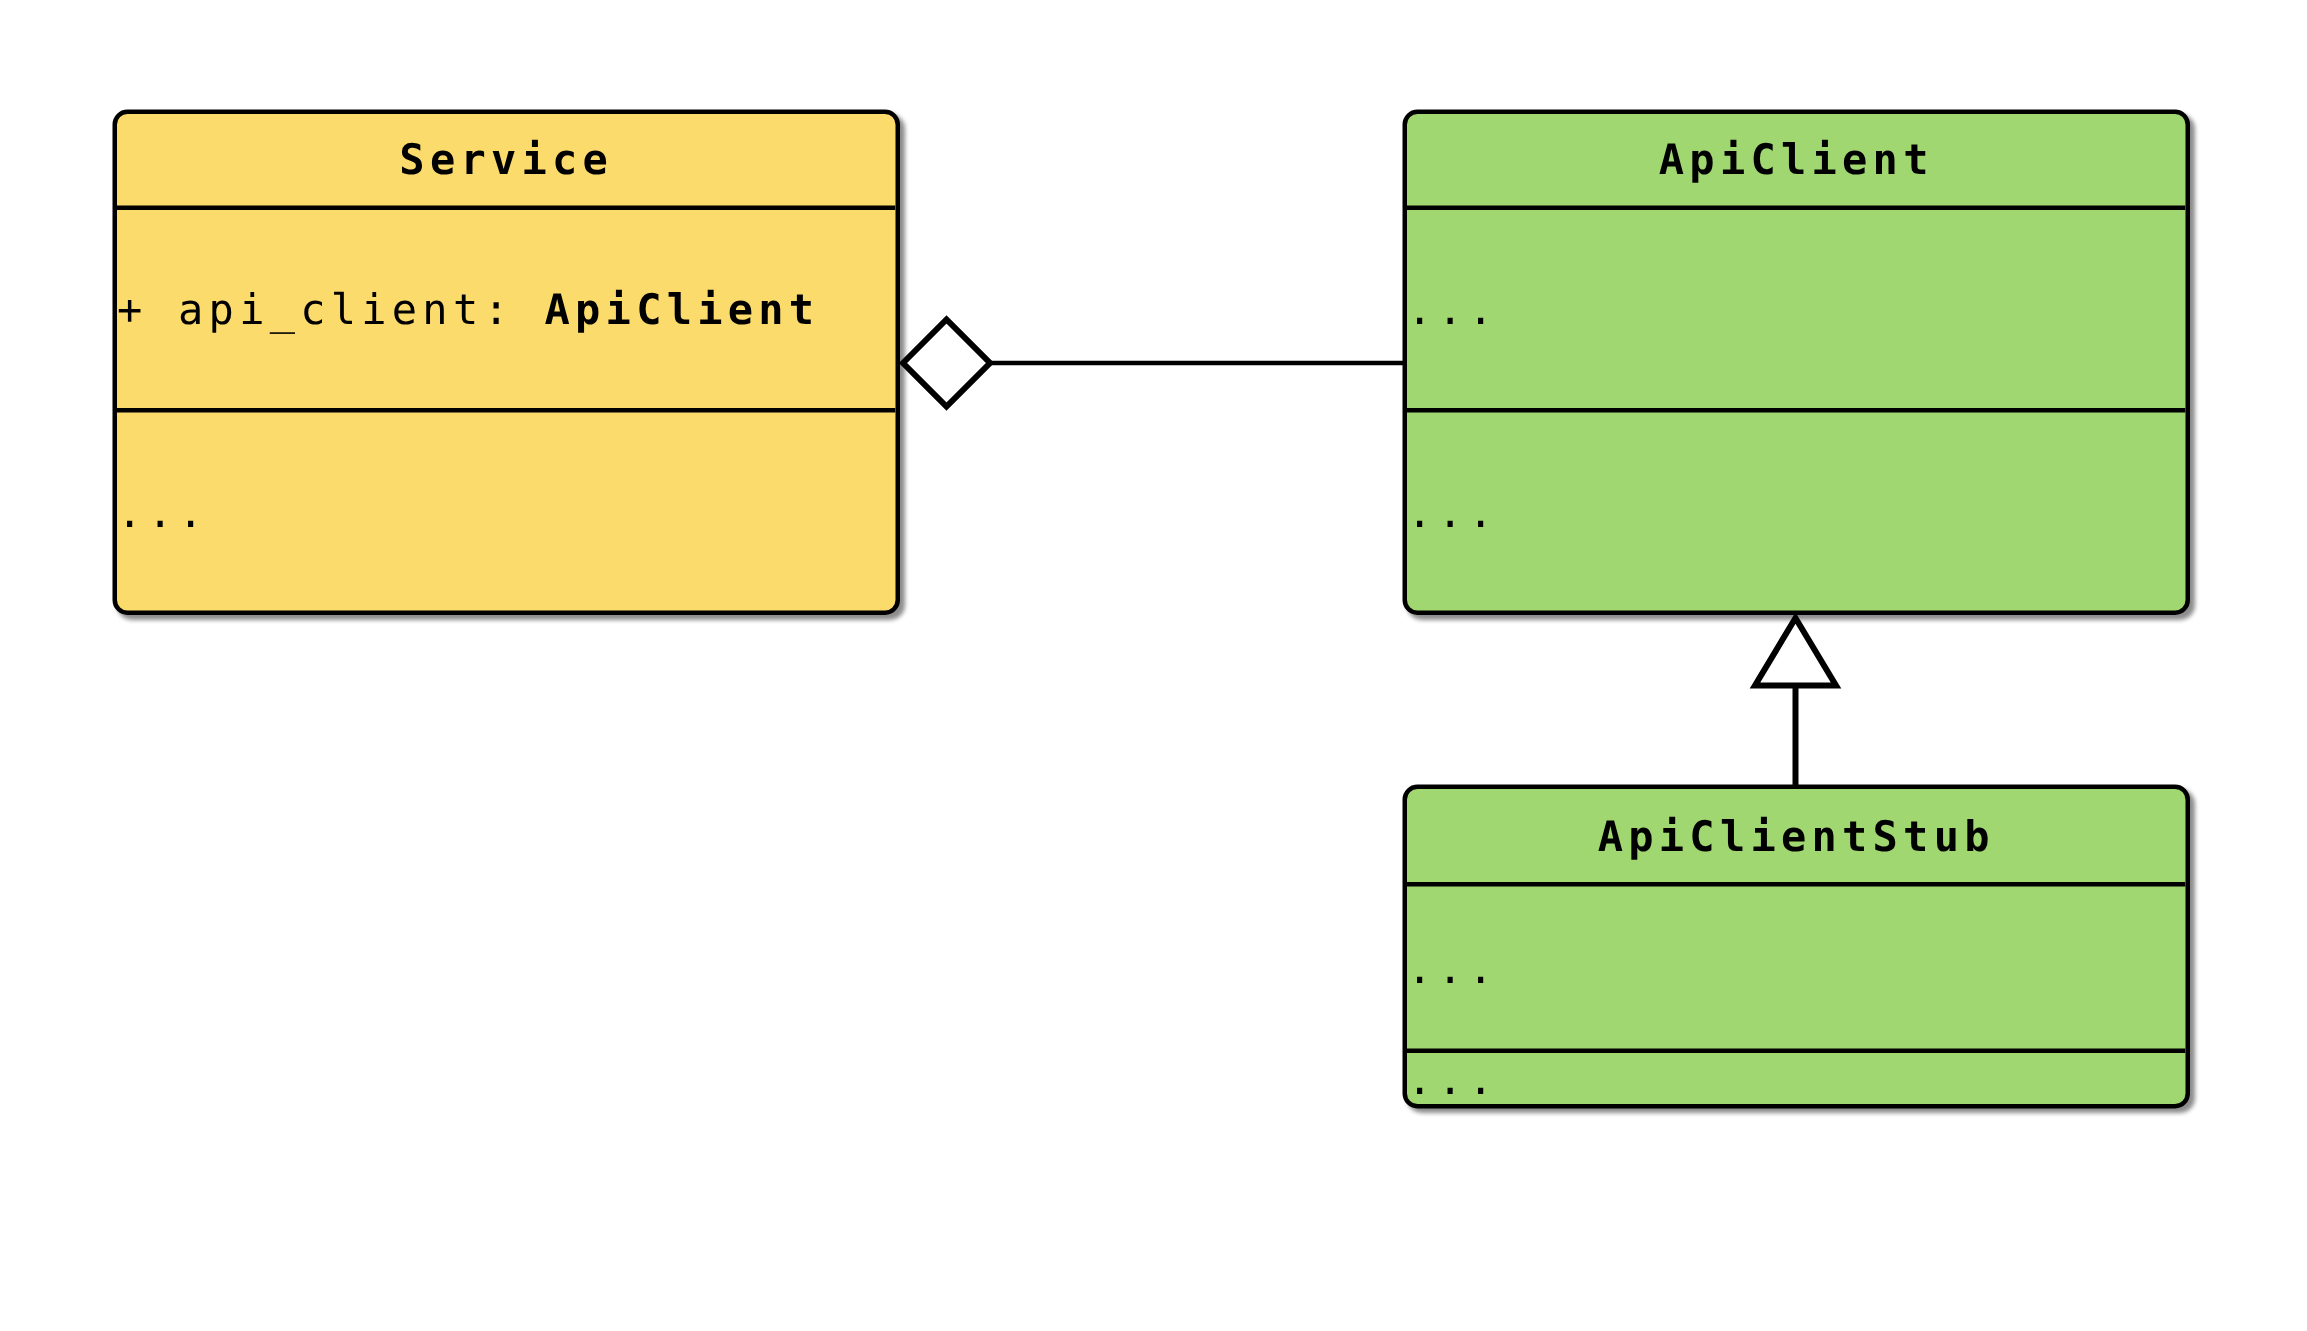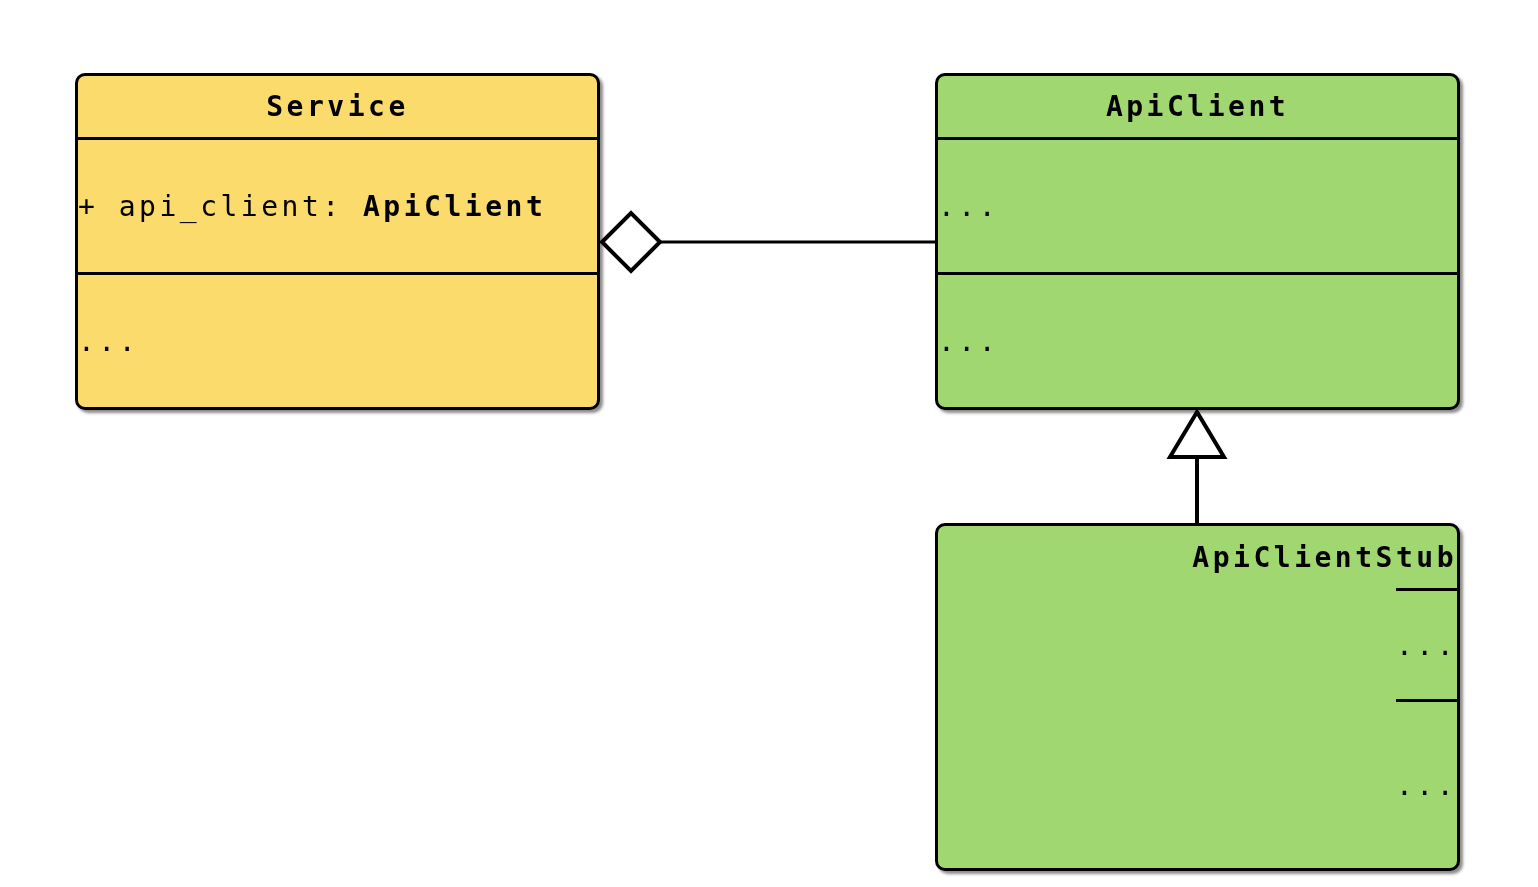--- a/index.html
+++ b/index.html
@@ -21,21 +21,21 @@
     box-sizing: border-box;
     border: 3px solid #000000;
     border-radius: 10px;
     box-shadow: 3px 3px 3px rgba(0,0,0,0.45);
     display: flex;
     flex-direction: column;
     overflow: hidden;
   }
   .uml-class.service { left: 75px; top: 73px; width: 525px; height: 337px; background: #FCDB6D; }
   .uml-class.apiclient { left: 935px; top: 73px; width: 525px; height: 337px; background: #A0D770; }
-  .uml-class.apiclientstub { left: 935px; top: 523px; width: 525px; height: 348px; background: #A0D770; align-items: flex-end; }
+  .uml-class.apiclientstub { left: 935px; top: 523px; width: 525px; height: 216px; background: #A0D770; }
 
   .uml-title {
     box-sizing: border-box;
     display: flex;
     align-items: center;
     justify-content: center;
     font-weight: bold;
     font-size: 28px;
     letter-spacing: 3.5px;
   }

